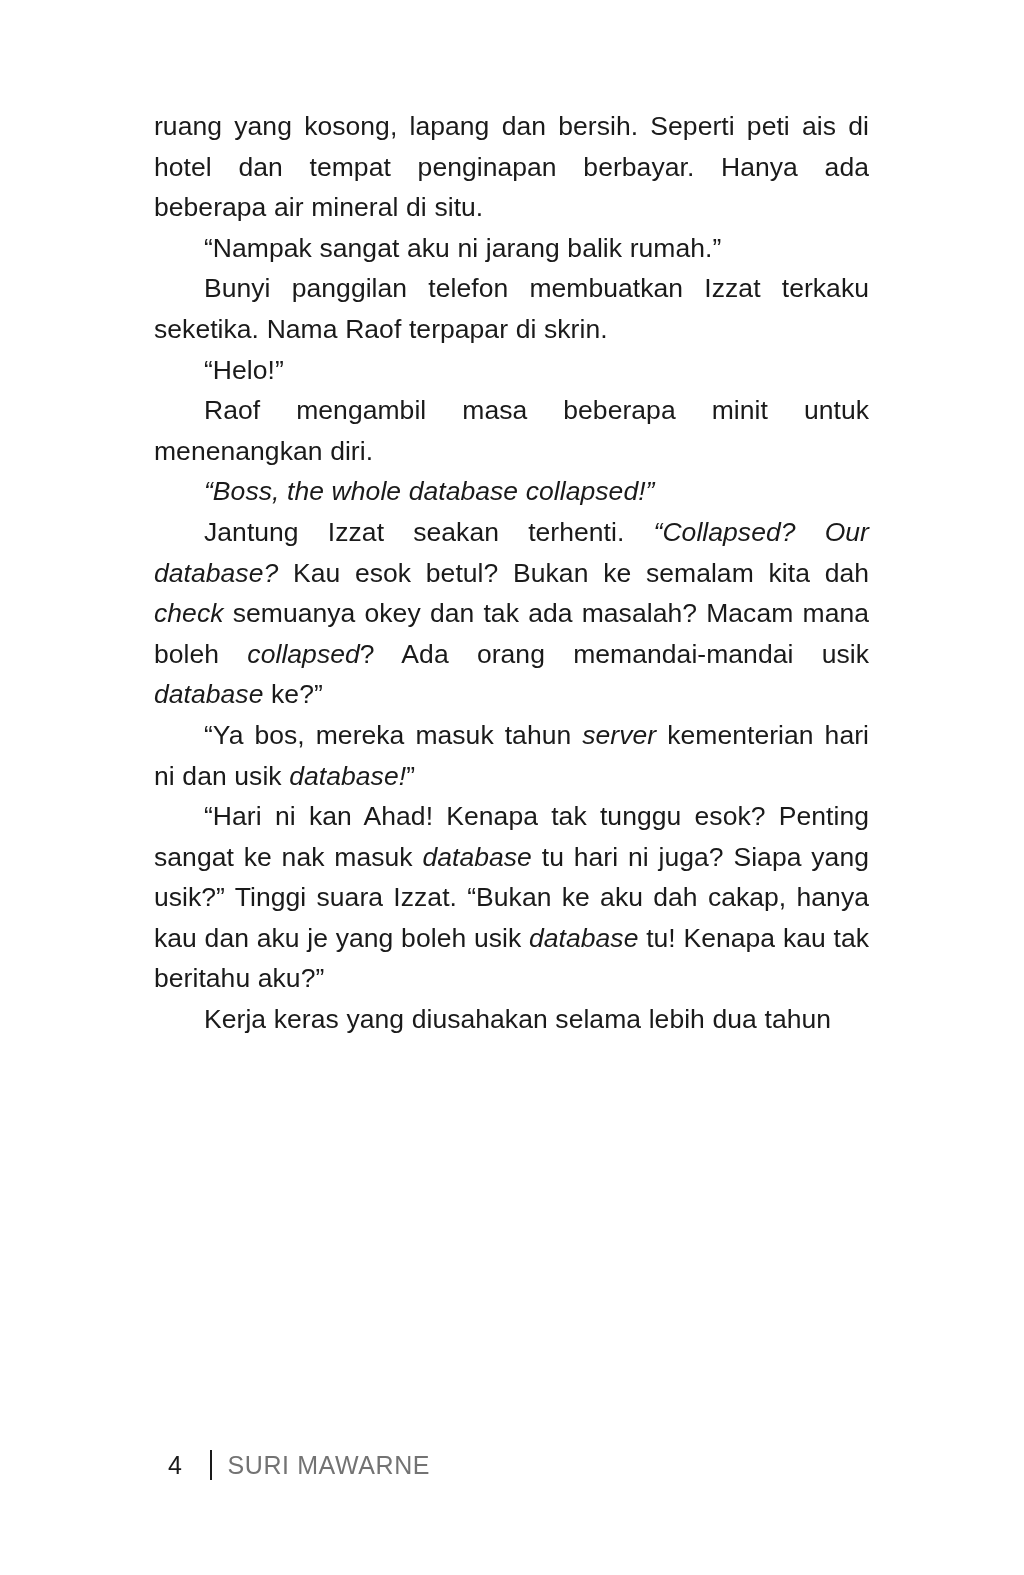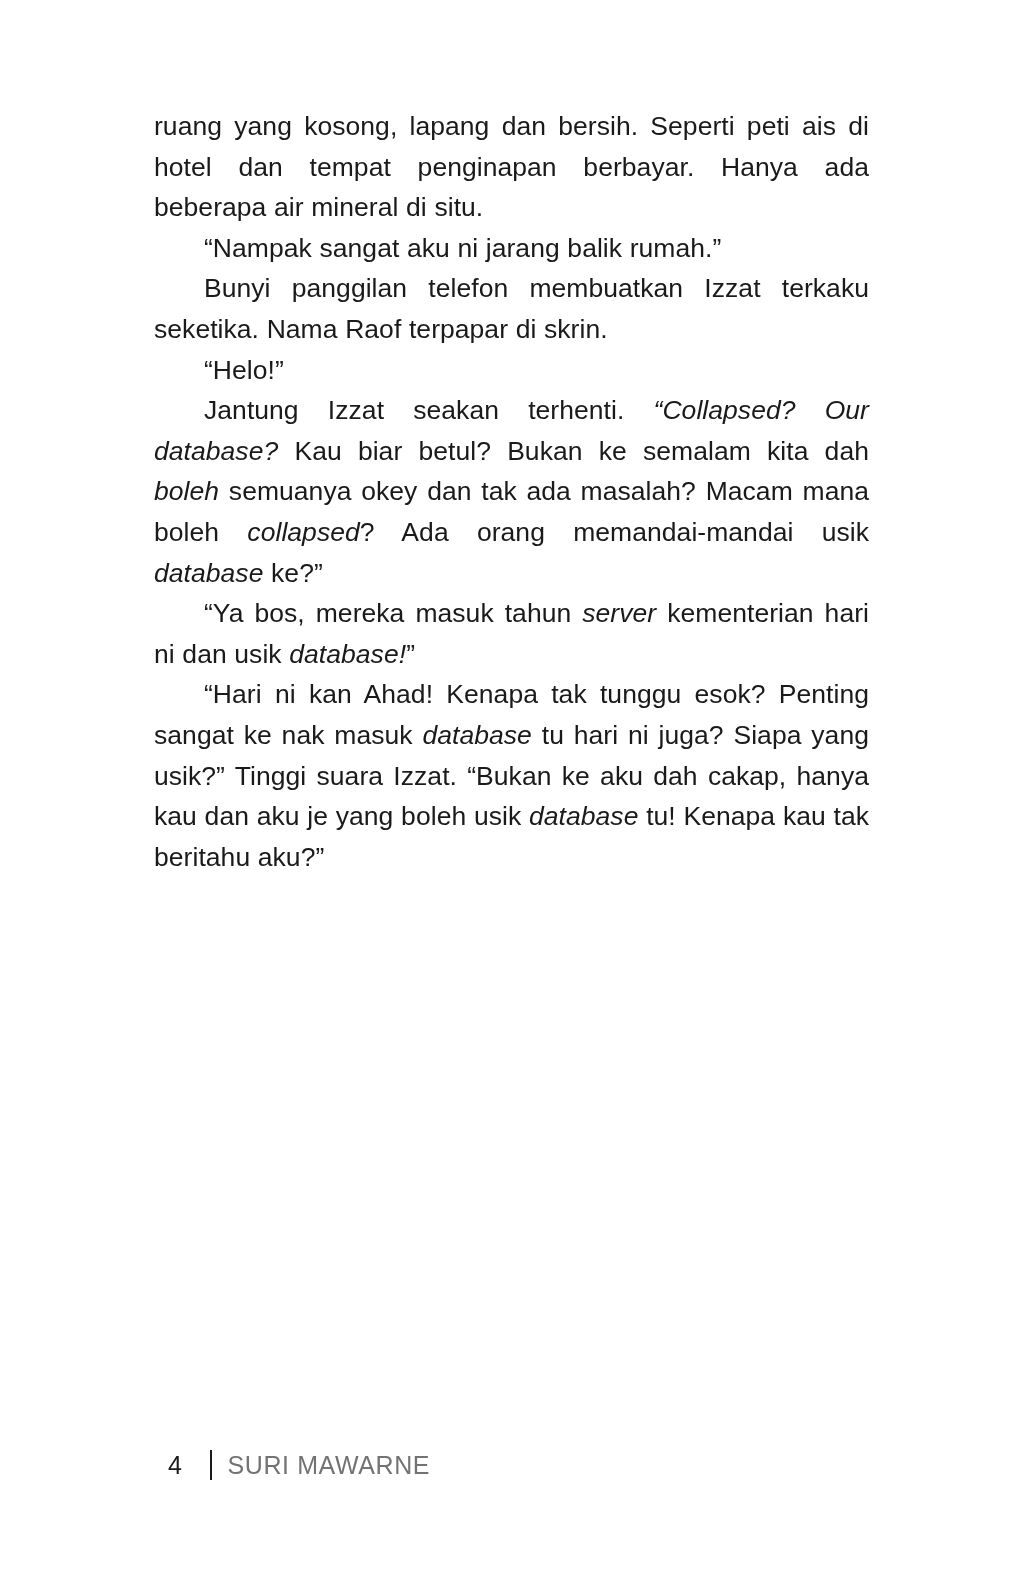--- a/index.html
+++ b/index.html
@@ -71,23 +71,26 @@
 </head>
 <body>
 
 <div class="page">
 
   <div class="text-column">
     <p class="para cont" id="p1">ruang yang kosong, lapang dan bersih. Seperti peti ais di hotel dan tempat penginapan berbayar. Hanya ada beberapa air mineral di situ.</p>
     <p class="para indent" id="p2">“Nampak sangat aku ni jarang balik rumah.”</p>
     <p class="para indent" id="p3">Bunyi panggilan telefon membuatkan Izzat terkaku seketika. Nama Raof terpapar di skrin.</p>
     <p class="para indent" id="p4">“Helo!”</p>
-    <p class="para indent" id="p9"><span>Jantung Izzat seakan terhenti. </span><em>“Collapsed? Our database?</em><span> Kau biar betul? Bukan ke semalam kita dah </span><em>boleh</em><span> semuanya okey dan tak ada masalah? Macam mana boleh </span><em>collapsed</em><span>? Ada orang memandai-mandai usik </span><em>database</em><span> ke?”</span></p>
+    <p class="para indent" id="p7">Raof mengambil masa beberapa minit untuk menenangkan diri.</p>
+    <p class="para indent" id="p8"><em>“Boss, the whole database collapsed!”</em></p>
+    <p class="para indent" id="p9"><span>Jantung Izzat seakan terhenti. </span><em>“Collapsed? Our database?</em><span> Kau esok betul? Bukan ke semalam kita dah </span><em>check</em><span> semuanya okey dan tak ada masalah? Macam mana boleh </span><em>collapsed</em><span>? Ada orang memandai-mandai usik </span><em>database</em><span> ke?”</span></p>
     <p class="para indent" id="p10"><span>“Ya bos, mereka masuk tahun </span><em>server</em><span> kementerian hari ni dan usik </span><em>database!</em><span>”</span></p>
     <p class="para indent" id="p11"><span>“Hari ni kan Ahad! Kenapa tak tunggu esok? Penting sangat ke nak masuk </span><em>database</em><span> tu hari ni juga? Siapa yang usik?” Tinggi suara Izzat. “Bukan ke aku dah cakap, hanya kau dan aku je yang boleh usik </span><em>database</em><span> tu! Kenapa kau tak beritahu aku?”</span></p>
+    <p class="para indent" id="p13">Kerja keras yang diusahakan selama lebih dua tahun</p>
   </div>
 
   <div class="footer">
     <span class="footer-page-number">4</span>
     <span class="footer-divider"></span>
     <span class="footer-author">SURI MAWARNE</span>
   </div>
 
 </div>
 

